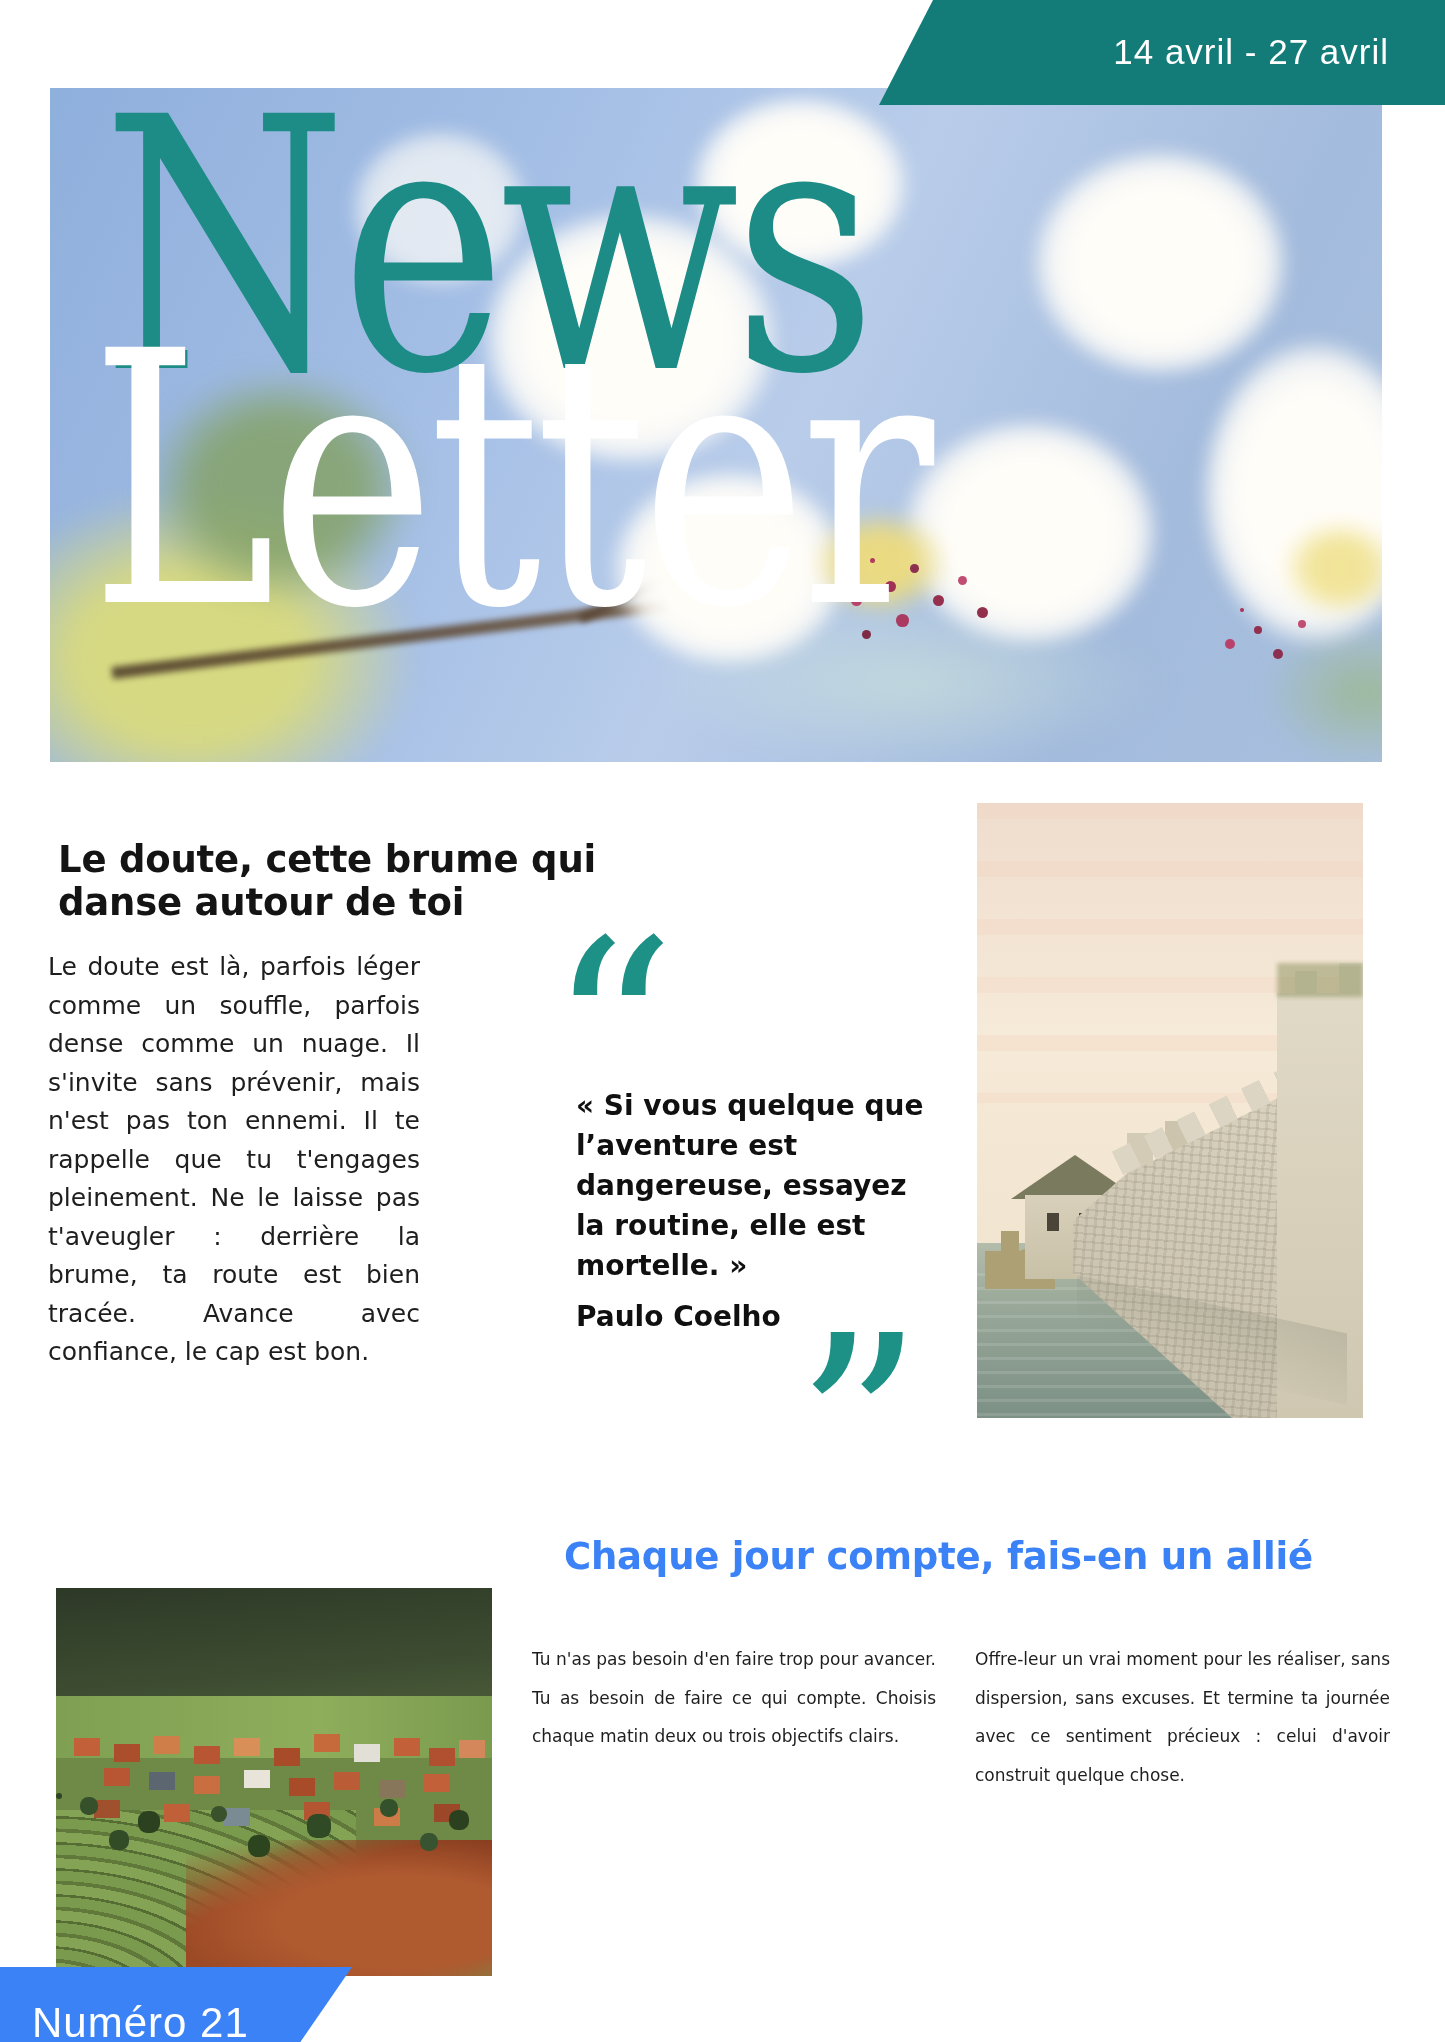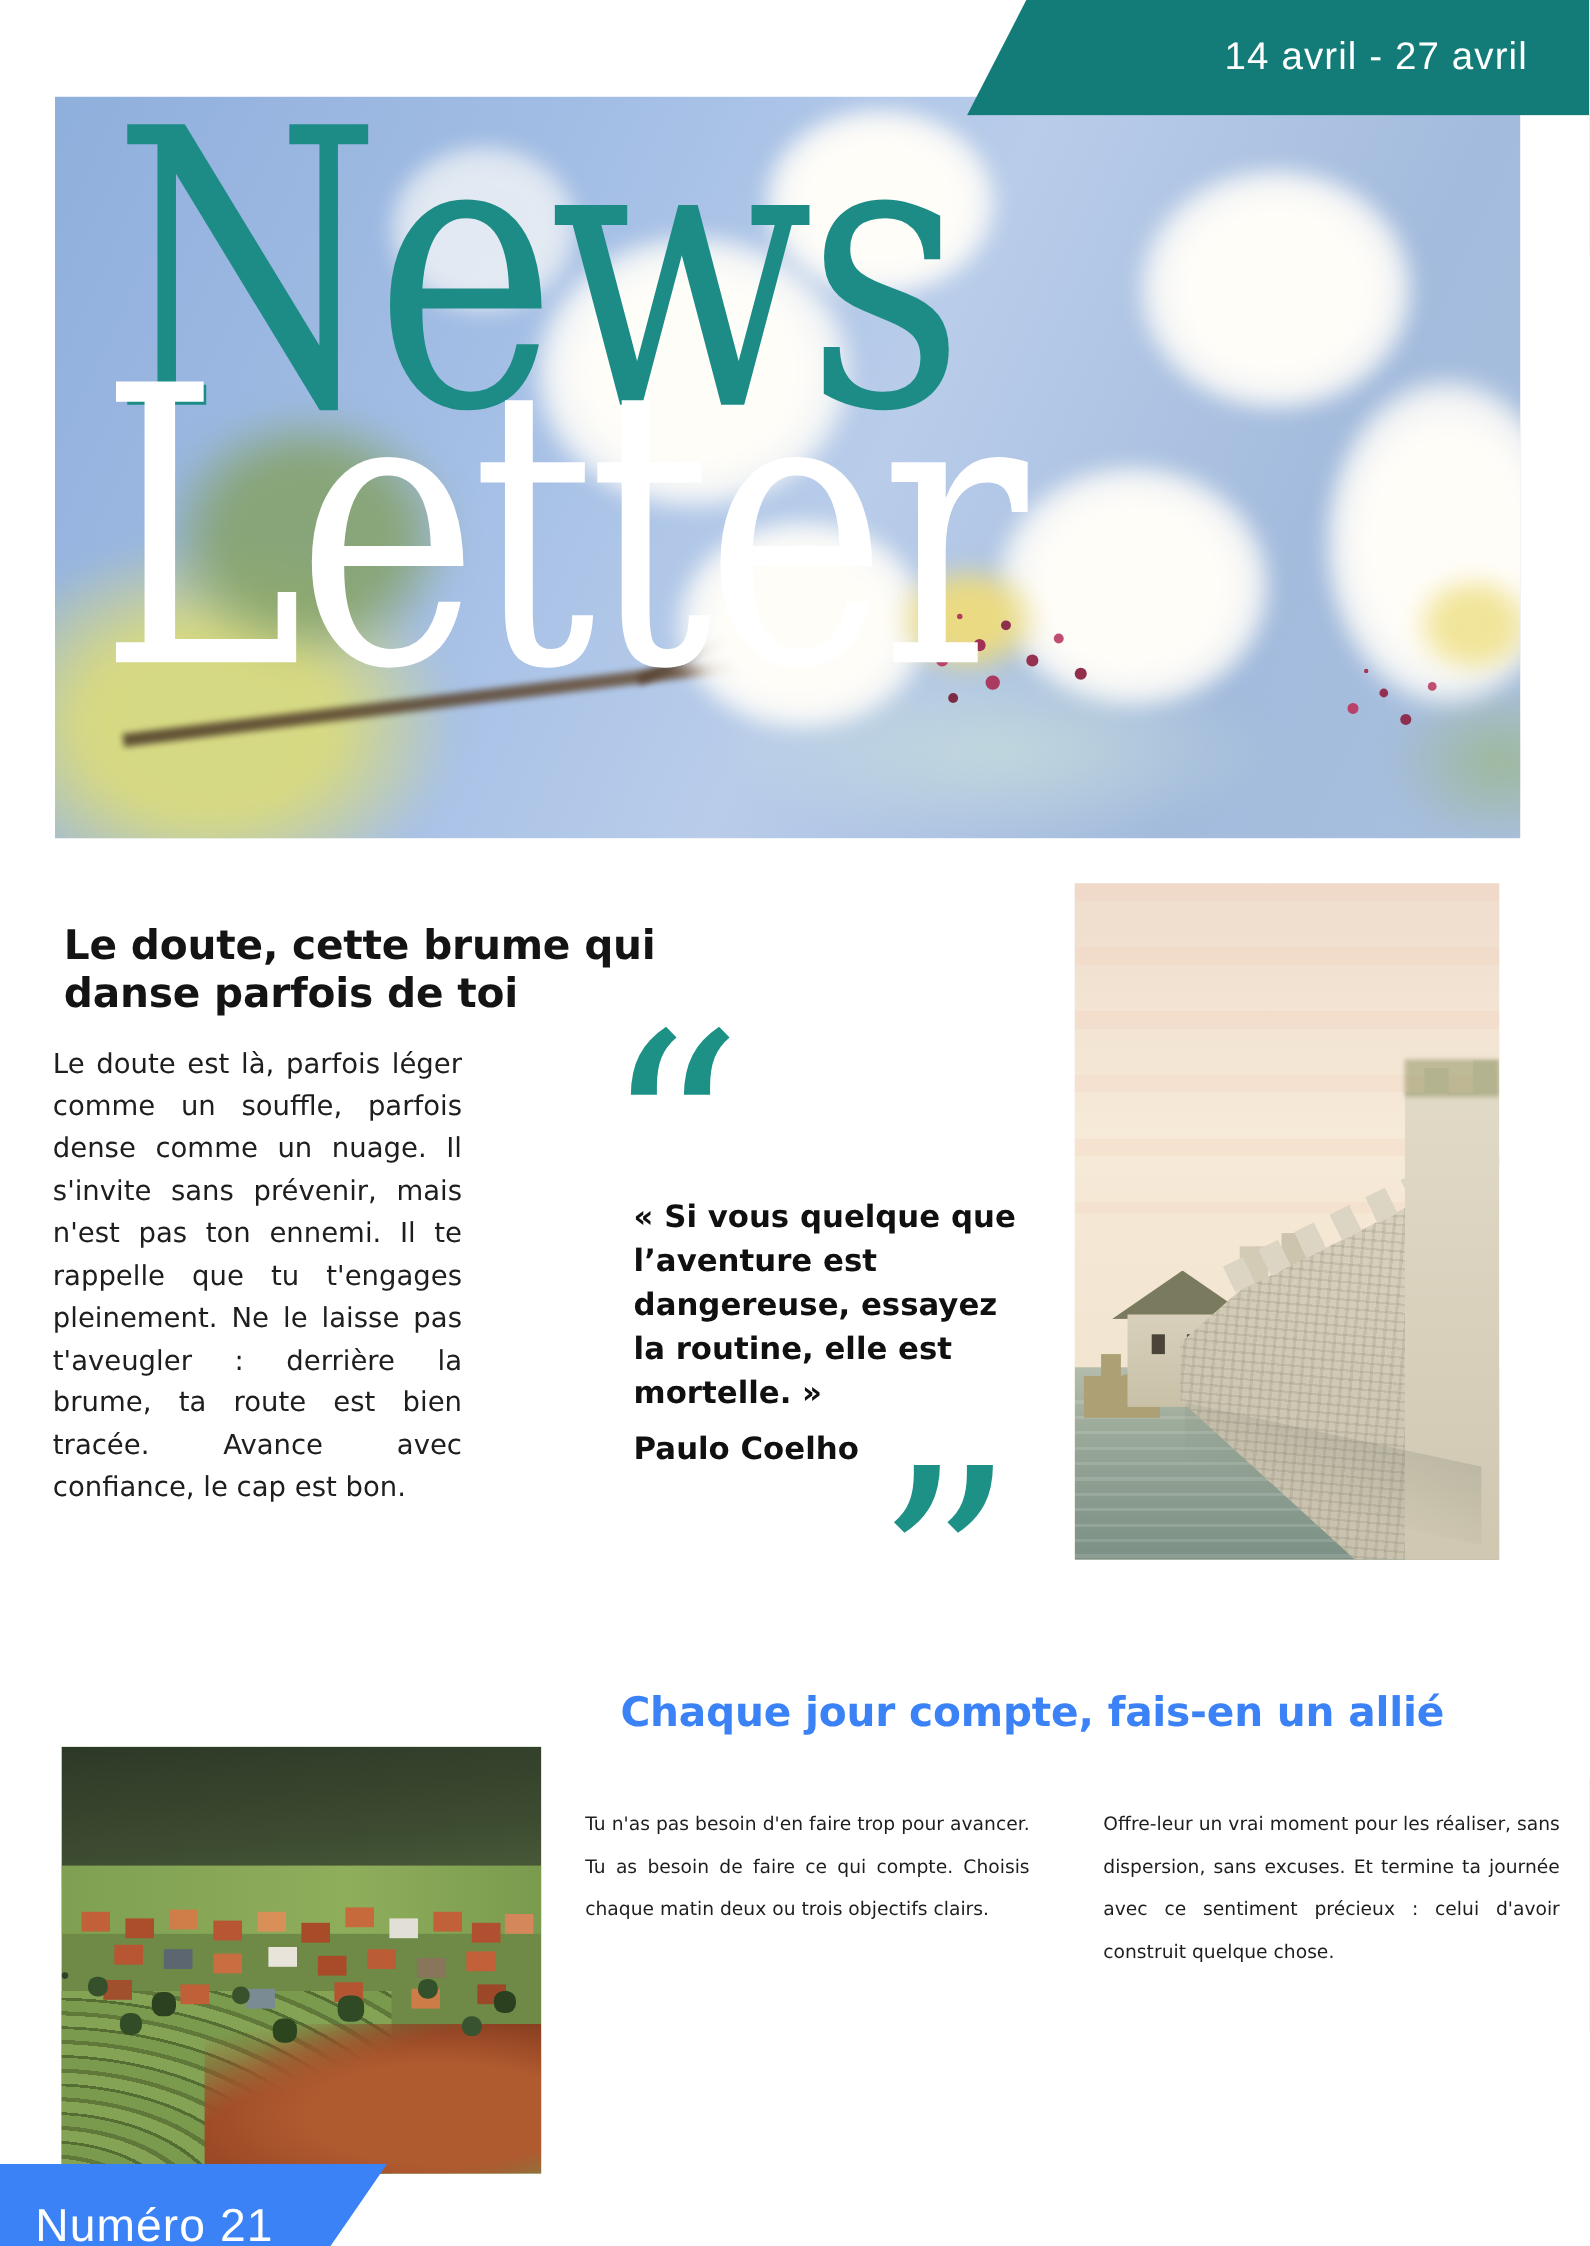--- a/index.html
+++ b/index.html
@@ -104,21 +104,21 @@
   .c-wreflect{left:100px;top:472px;width:270px;height:130px;opacity:.35;
       background:linear-gradient(200deg,rgba(80,92,78,.8),rgba(80,92,78,0) 65%);
       clip-path:polygon(0 0,100% 45%,100% 100%,0 55%);}
 
   
   .a2-title{position:absolute;left:564px;top:1535px;font-size:37px;font-weight:700;color:#3b82f6;
             letter-spacing:-.2px;white-space:nowrap;}
   .a2-col{position:absolute;top:1640px;font-size:17px;line-height:38.5px;color:#1e1e1e;
           text-align:justify;margin:0;}
   .a2-col1{left:532px;width:404px;}
-  .a2-col2{left:975px;width:415px;margin-left:28px;}
+  .a2-col2{left:975px;width:415px;}
 
   
   .village{position:absolute;left:56px;top:1588px;width:436px;height:388px;overflow:hidden;
            background:#6e8a46;z-index:1;}
   .village i{position:absolute;display:block;}
   .v-mtn{left:0;top:0;width:100%;height:150px;
       background:linear-gradient(175deg,#2d3927 0%,#3d4c31 55%,#51633c 100%);
       clip-path:polygon(0 0,100% 0,100% 78%,55% 100%,0 86%);}
   .v-fieldtop{left:0;top:108px;width:100%;height:62px;
       background:linear-gradient(90deg,#7fa052,#8fae5c 60%,#7a9a4e);}
@@ -173,21 +173,21 @@
     <span class="layer center-y1"></span>
     <span class="layer center-y2"></span>
     <span class="layer stam1"></span>
     <span class="layer stam2"></span>
     <div class="mast mast-news">News</div>
     <div class="mast mast-letter">Letter</div>
   </div>
 
   <div class="a1-title">
     <div>Le doute, cette brume qui</div>
-    <div>danse parfois de toi</div>
+    <div>danse autour de toi</div>
   </div>
   <p class="a1-body">Le doute est là, parfois léger comme un souffle, parfois dense comme un nuage. Il s'invite sans prévenir, mais n'est pas ton ennemi. Il te rappelle que tu t'engages pleinement. Ne le laisse pas t'aveugler : derrière la brume, ta route est bien tracée. Avance avec confiance, le cap est bon.</p>
 
   <div class="qmark qmark-open">“</div>
   <div class="quote-lines">
     <div>« Si vous quelque que</div>
     <div>l’aventure est</div>
     <div>dangereuse, essayez</div>
     <div>la routine, elle est</div>
     <div>mortelle. »</div>

